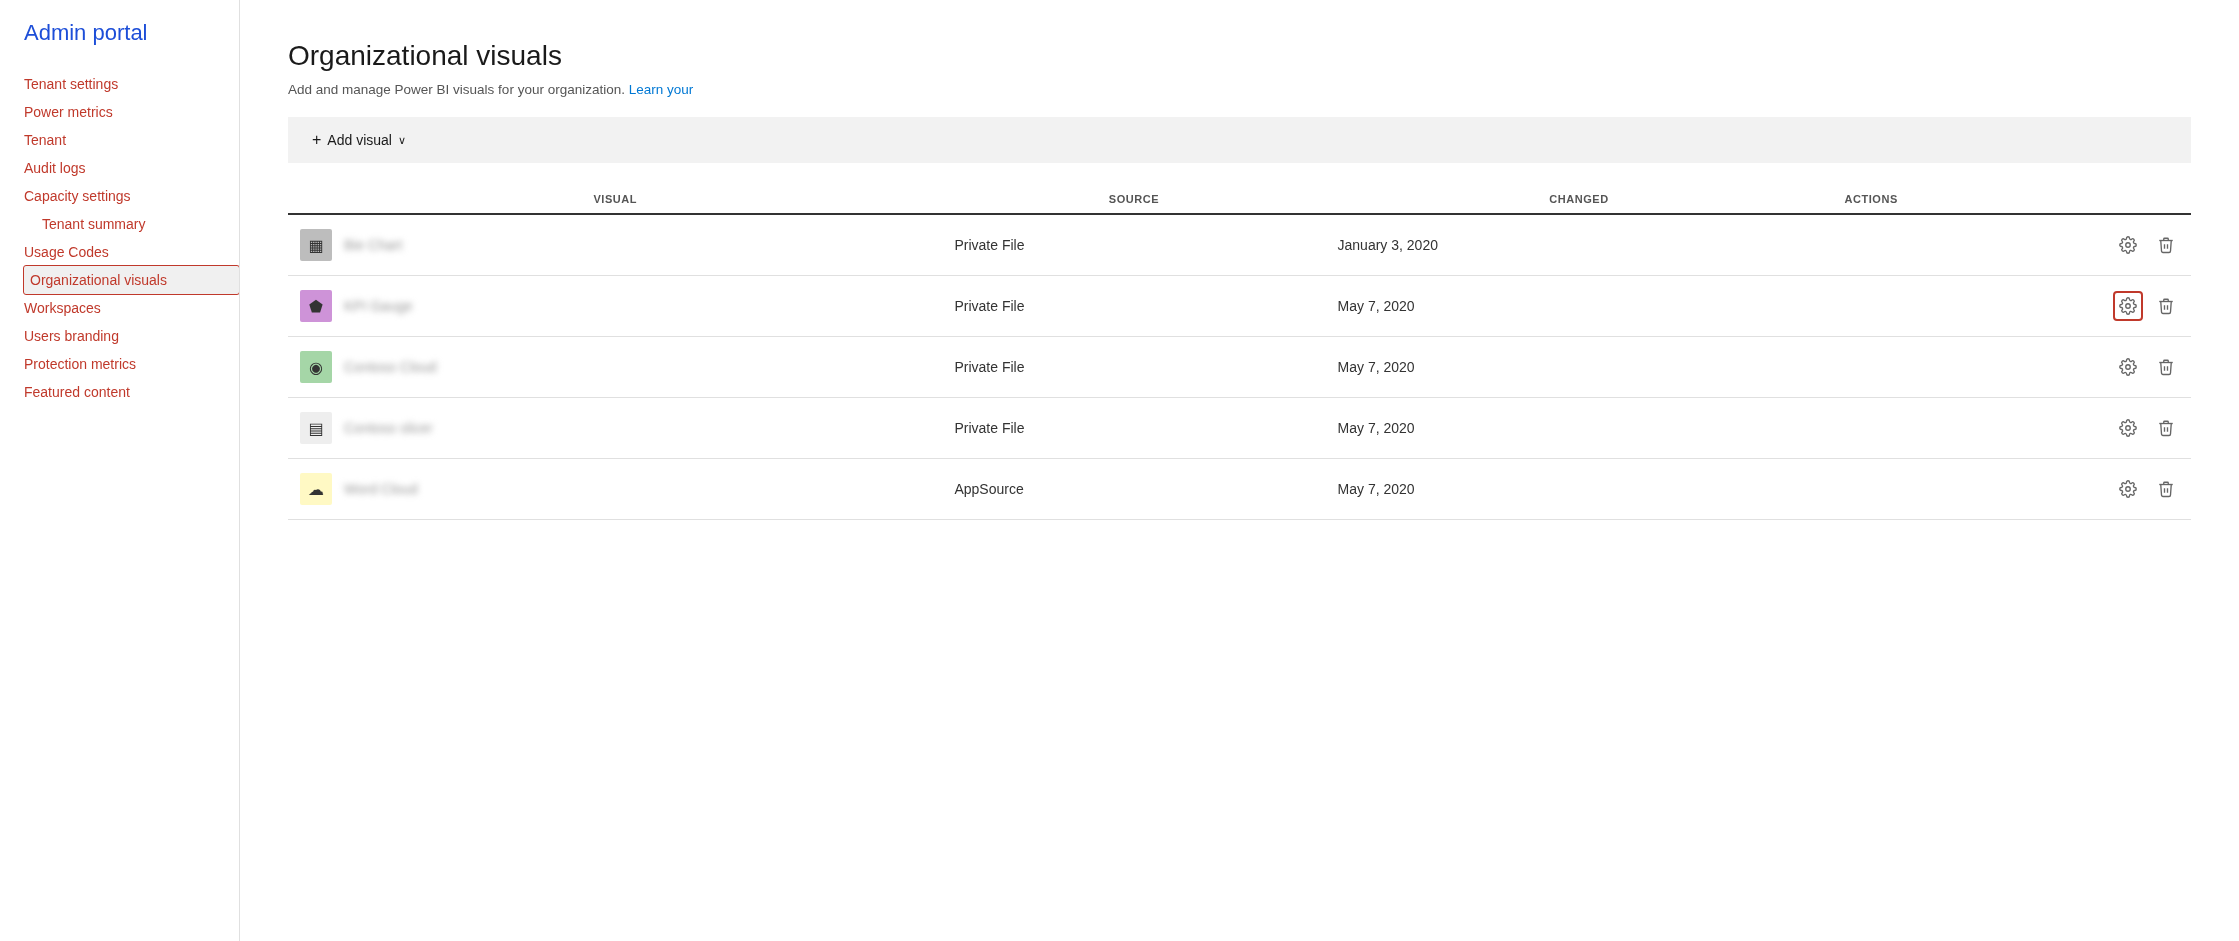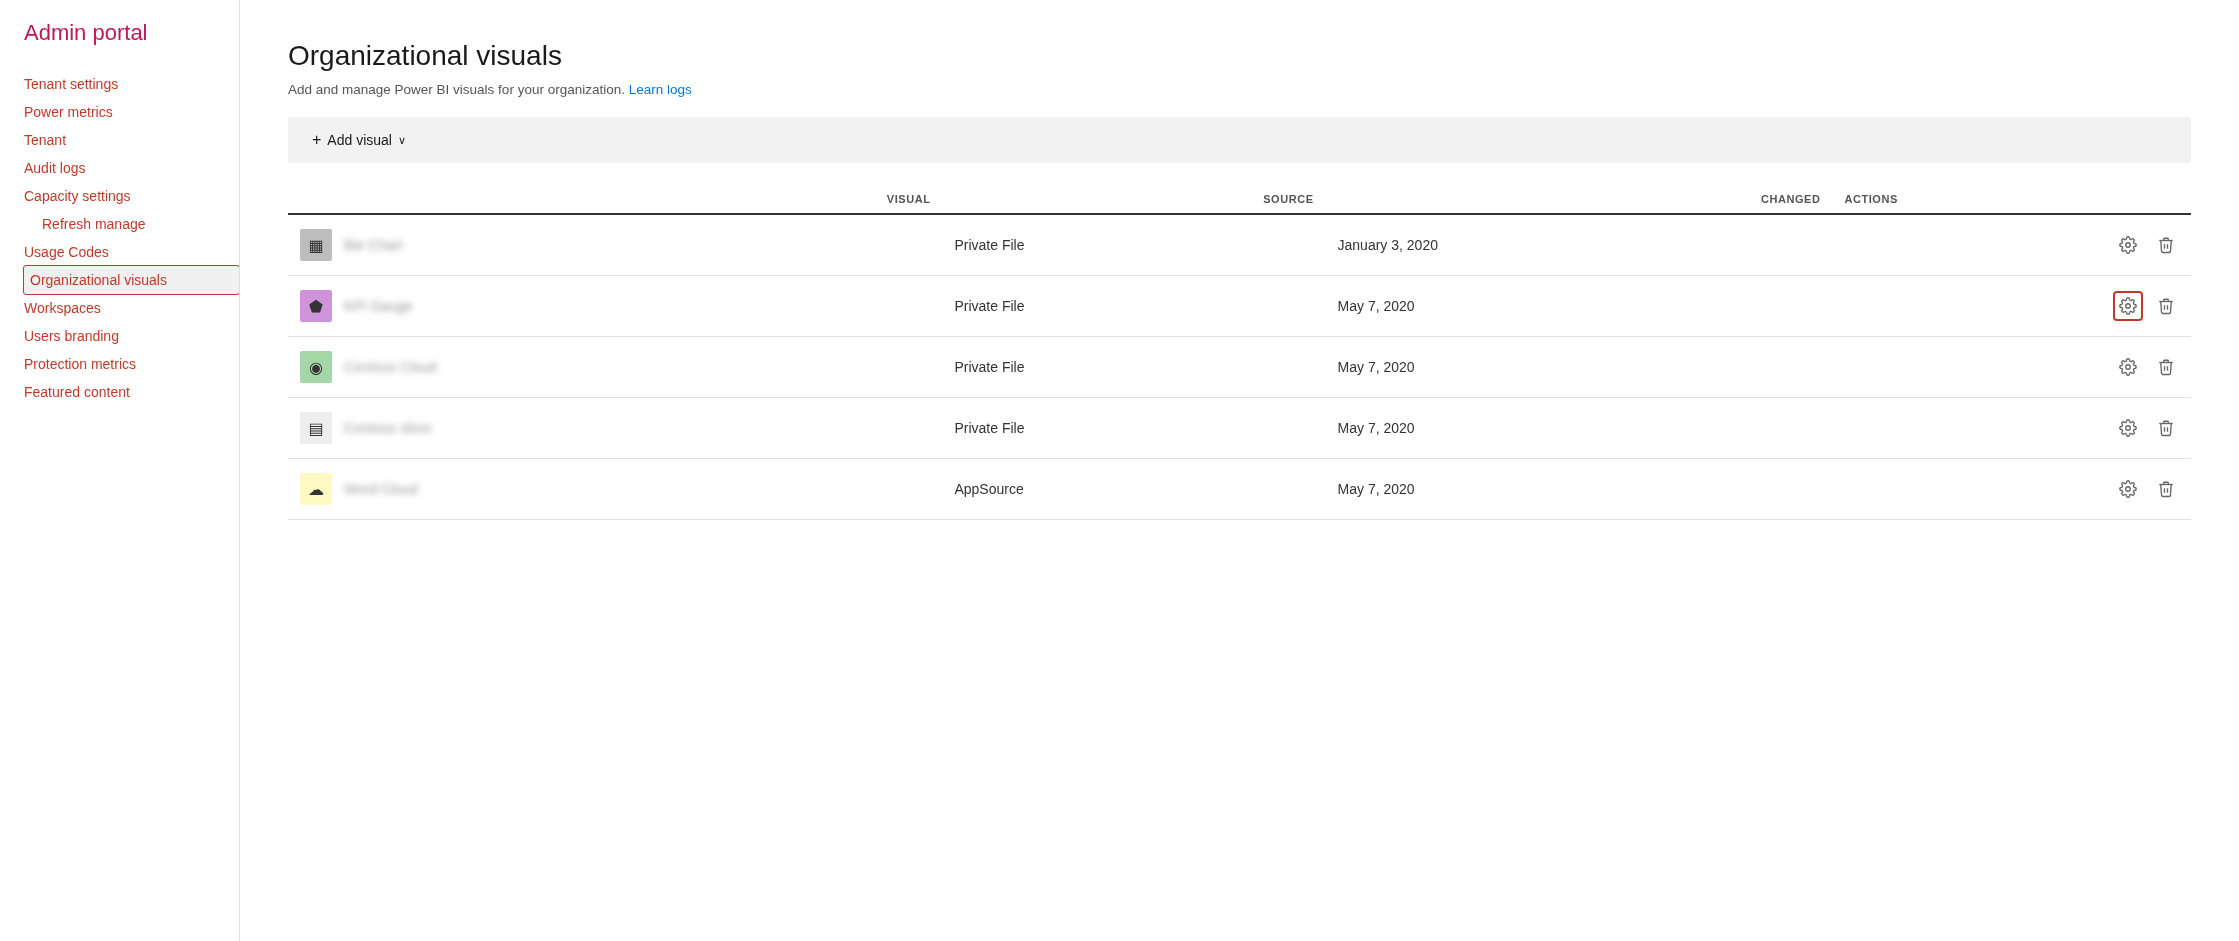--- a/index.html
+++ b/index.html
@@ -22,21 +22,21 @@
     .sidebar {
       width: 240px;
       min-width: 240px;
       padding: 20px 0 20px 24px;
       border-right: 1px solid #e0e0e0;
       overflow-y: auto;
     }
     .sidebar-title {
       font-size: 22px;
       font-weight: 300;
-      color: #be185d;
+      color: #1d4ed8;
       margin-bottom: 24px;
       padding-right: 12px;
     }
     .sidebar-item {
       display: block;
       padding: 6px 8px 6px 0;
       color: #c0392b;
       cursor: pointer;
       text-decoration: none;
       font-size: 14px;
@@ -93,21 +93,21 @@
       padding: 4px 8px;
     }
     .plus-icon { font-size: 16px; font-weight: 400; }
     .chevron-icon { font-size: 11px; }
     
     .visuals-table {
       width: 100%;
       border-collapse: collapse;
     }
     .visuals-table thead th {
-      text-align: right;
+      text-align: center;
       font-size: 11px;
       font-weight: 600;
       color: #555;
       letter-spacing: 0.05em;
       padding: 6px 12px 8px 12px;
       border-bottom: 2px solid #333;
     }
     .visuals-table thead th.col-actions {
       text-align: left;
     }
@@ -177,35 +177,35 @@
 <div class="layout">
 
   <nav class="sidebar">
     <div class="sidebar-title">Admin portal</div>
     <div id="sidebar-items-container">
         <a class="sidebar-item" href="#">Tenant settings</a>
         <a class="sidebar-item" href="#">Power metrics</a>
         <a class="sidebar-item" href="#">Tenant</a>
         <a class="sidebar-item" href="#">Audit logs</a>
         <a class="sidebar-item" href="#">Capacity settings</a>
-        <a class="sidebar-item sub" href="#">Refresh manage</a>
+        <a class="sidebar-item sub" href="#">Tenant summary</a>
         <a class="sidebar-item" href="#">Usage Codes</a>
         <a class="sidebar-item active" href="#">Organizational visuals</a>
         <a class="sidebar-item" href="#">Workspaces</a>
         <a class="sidebar-item" href="#">Users branding</a>
         <a class="sidebar-item" href="#">Protection metrics</a>
         <a class="sidebar-item" href="#">Featured content</a>
       </div>
   </nav>
 
   <main class="main">
     <h1 class="page-title">Organizational visuals</h1>
     <p class="page-subtitle">
       <span>Add and manage Power BI visuals for your organization.</span>
-      <a href="#">Learn logs</a>
+      <a href="#">Learn your</a>
     </p>
 
     <div class="toolbar">
       <button class="add-visual-btn">
         <span class="plus-icon">+</span>
         <span>Add visual</span>
         <span class="chevron-icon">∨</span>
       </button>
     </div>
 

